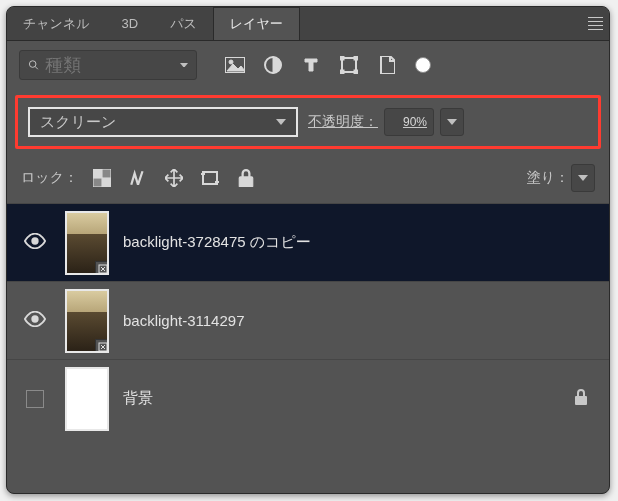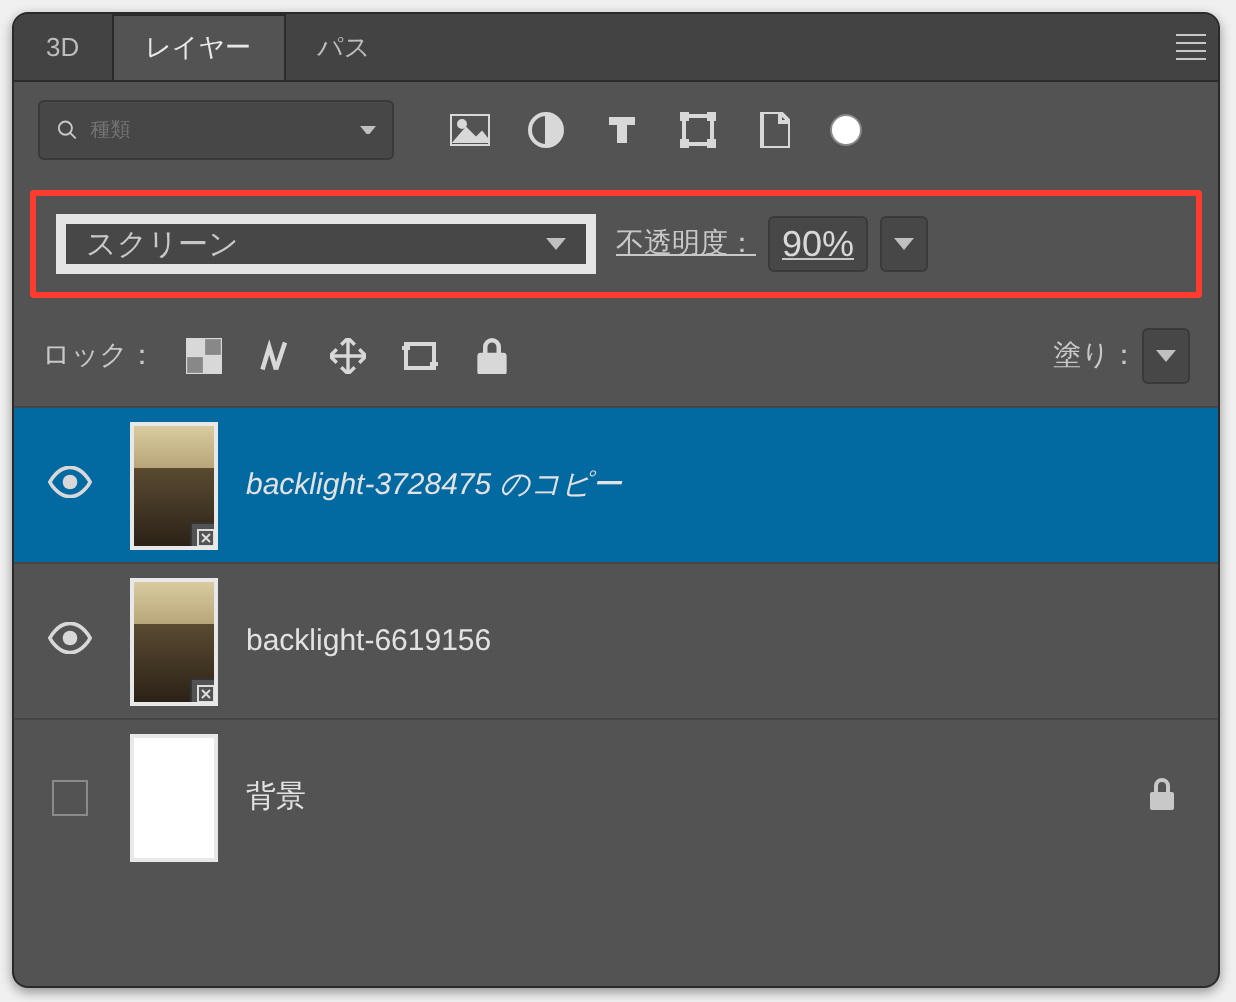--- a/index.html
+++ b/index.html
@@ -74,21 +74,21 @@
     background: #474747;
     border: 1px solid #3a3a3a;
     border-radius: 3px;
     padding: 0 8px;
   }
   .search-wrap input {
     background: transparent;
     border: none;
     outline: none;
     color: #c4b5fd;
-    font-size: 10px;
+    font-size: 18px;
     width: 100%;
   }
   .chev { width: 10px; fill: #c0c0c0; cursor: pointer; }
 
   .filter-icons {
     display: flex;
     align-items: center;
     gap: 18px;
     margin-left: 18px;
   }
@@ -113,21 +113,21 @@
     padding: 0 10px;
     gap: 10px;
   }
   .blend-select {
     display: flex;
     align-items: center;
     justify-content: space-between;
     width: 270px;
     height: 30px;
     background: #474747;
-    border: 5px solid #e5e5e5;
+    border: 2px solid #e5e5e5;
     border-radius: 0;
     padding: 0 10px;
     cursor: pointer;
     font-size: 15px;
   }
   .opacity-group {
     display: flex;
     align-items: center;
     gap: 6px;
     font-size: 14px;
@@ -140,21 +140,21 @@
     background: #474747;
     border: 1px solid #3a3a3a;
     border-radius: 3px;
   }
   .opacity-field input {
     width: 48px;
     background: transparent;
     border: none;
     outline: none;
     color: #d8d8d8;
-    font-size: 18px;
+    font-size: 12px;
     text-align: right;
     padding: 0 6px;
   }
   .chev-box {
     width: 24px;
     height: 28px;
     background: #474747;
     border: 1px solid #3a3a3a;
     display: flex;
     align-items: center;
@@ -189,22 +189,21 @@
   }
   .layer {
     display: flex;
     align-items: center;
     height: 78px;
     padding: 0 12px;
     gap: 14px;
     border-top: 1px solid #464646;
   }
   .layer.selected {
-    background: #0369a1;
-    font-style: italic;
+    background: #0f172a;
   }
   .eye-col {
     width: 32px;
     display: flex;
     justify-content: center;
   }
   .eye-icon svg { width: 22px; height: 16px; fill: #d8d8d8; }
   .thumb {
     width: 44px; height: 64px;
     border: 2px solid #e8e8e8;
@@ -246,23 +245,24 @@
     border: 1px solid #8a8a8a;
     background: #535353;
   }
 </style>
 </head>
 <body>
 
 <div class="panel">
 
   <div class="tabbar">
+    <div class="tab">チャンネル</div>
     <div class="tab">3D</div>
+    <div class="tab">パス</div>
     <div class="tab active">レイヤー</div>
-    <div class="tab">パス</div>
     <div class="tabbar-spacer"></div>
     <div class="menu-lines">
       <span></span>
         <span></span>
         <span></span>
         <span></span>
     </div>
   </div>
 
   <div class="filter-row">
@@ -414,21 +414,21 @@
       <div class="thumb">
         <div class="sky"></div>
           <div class="land"></div>
         <div class="badge">
             <svg viewBox="0 0 10 10">
               <rect x="1" y="1" width="8" height="8" fill="none" stroke="#ddd"></rect>
               <path d="M3 3 L7 7 M7 3 L3 7" stroke="#ddd"></path>
             </svg>
           </div>
       </div>
-      <span class="layer-name">backlight-6619156</span>
+      <span class="layer-name">backlight-3114297</span>
     </div>
 
     <div class="layer">
       <div class="eye-col">
         <div class="small-checkbox"></div>
       </div>
       <div class="thumb white"></div>
       <span class="layer-name">背景</span>
       <span class="lock-tail">
         <svg viewBox="0 0 14 16">

